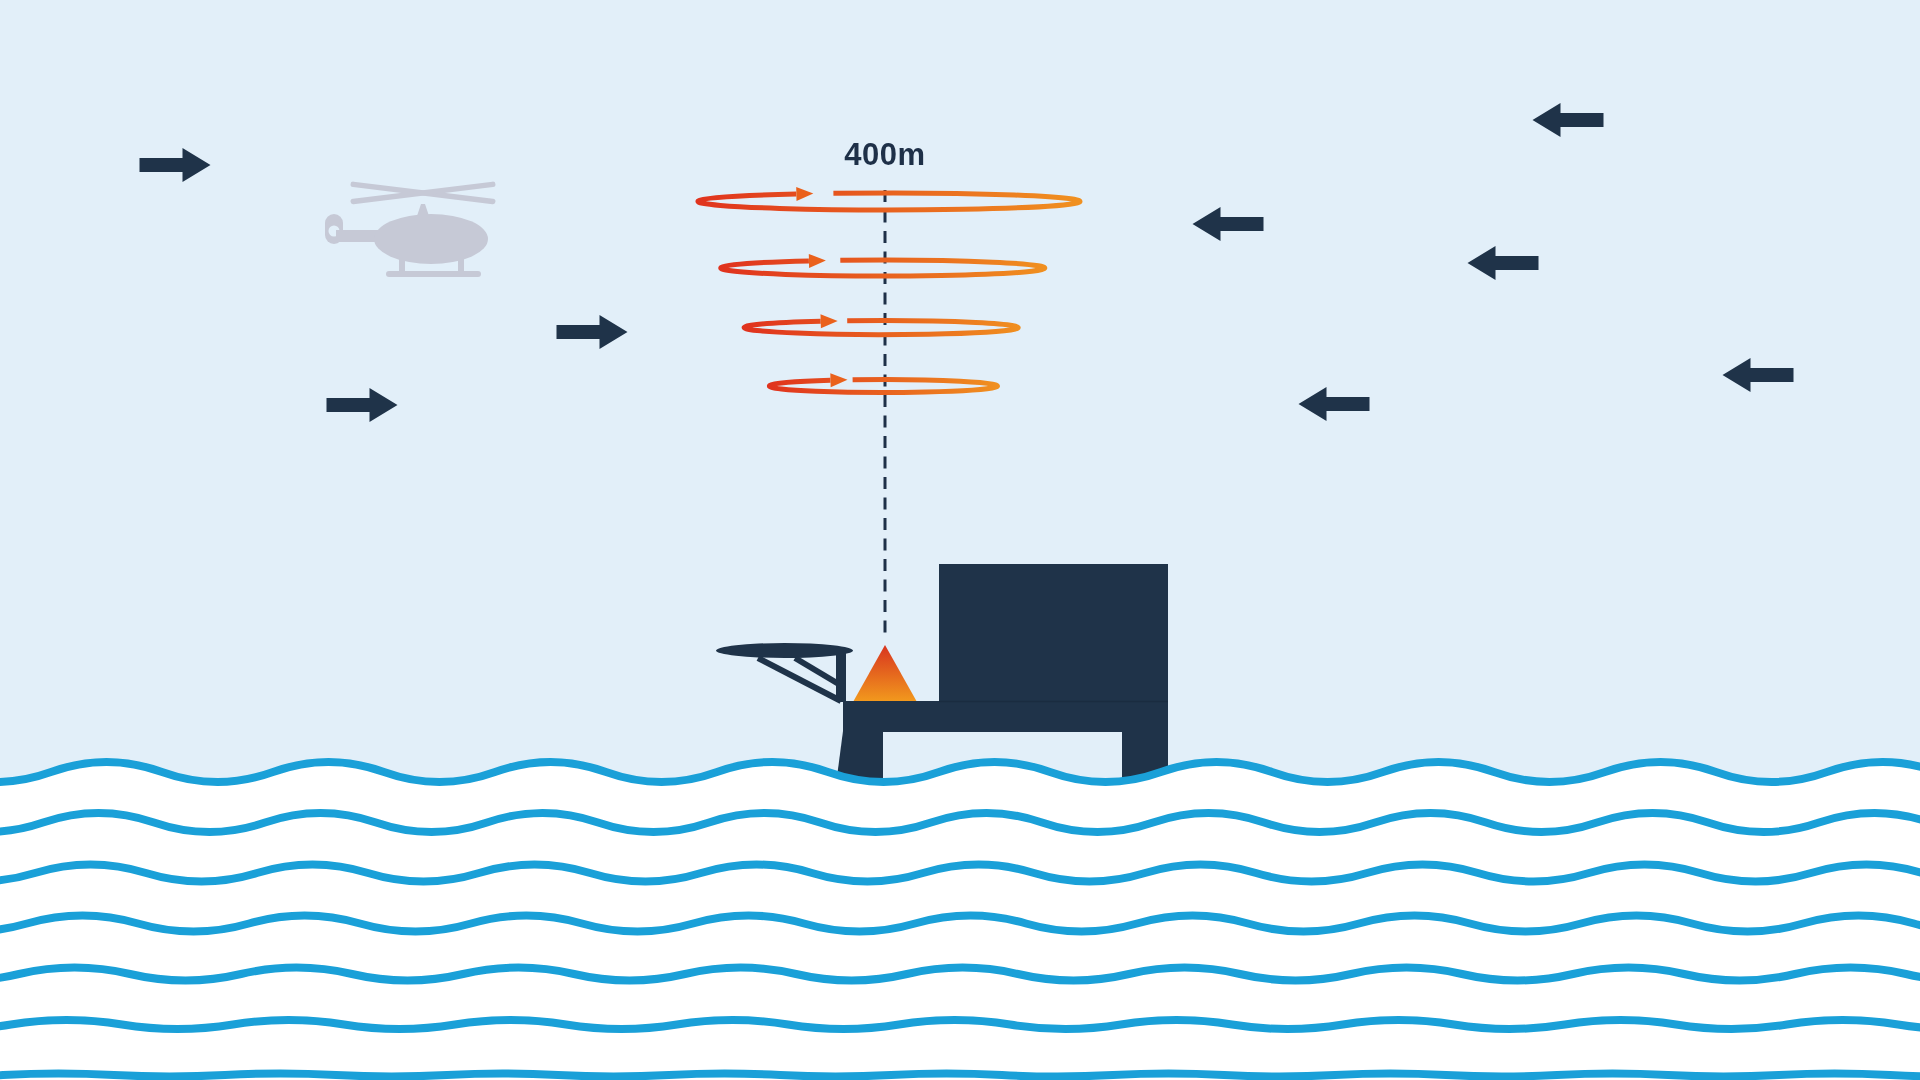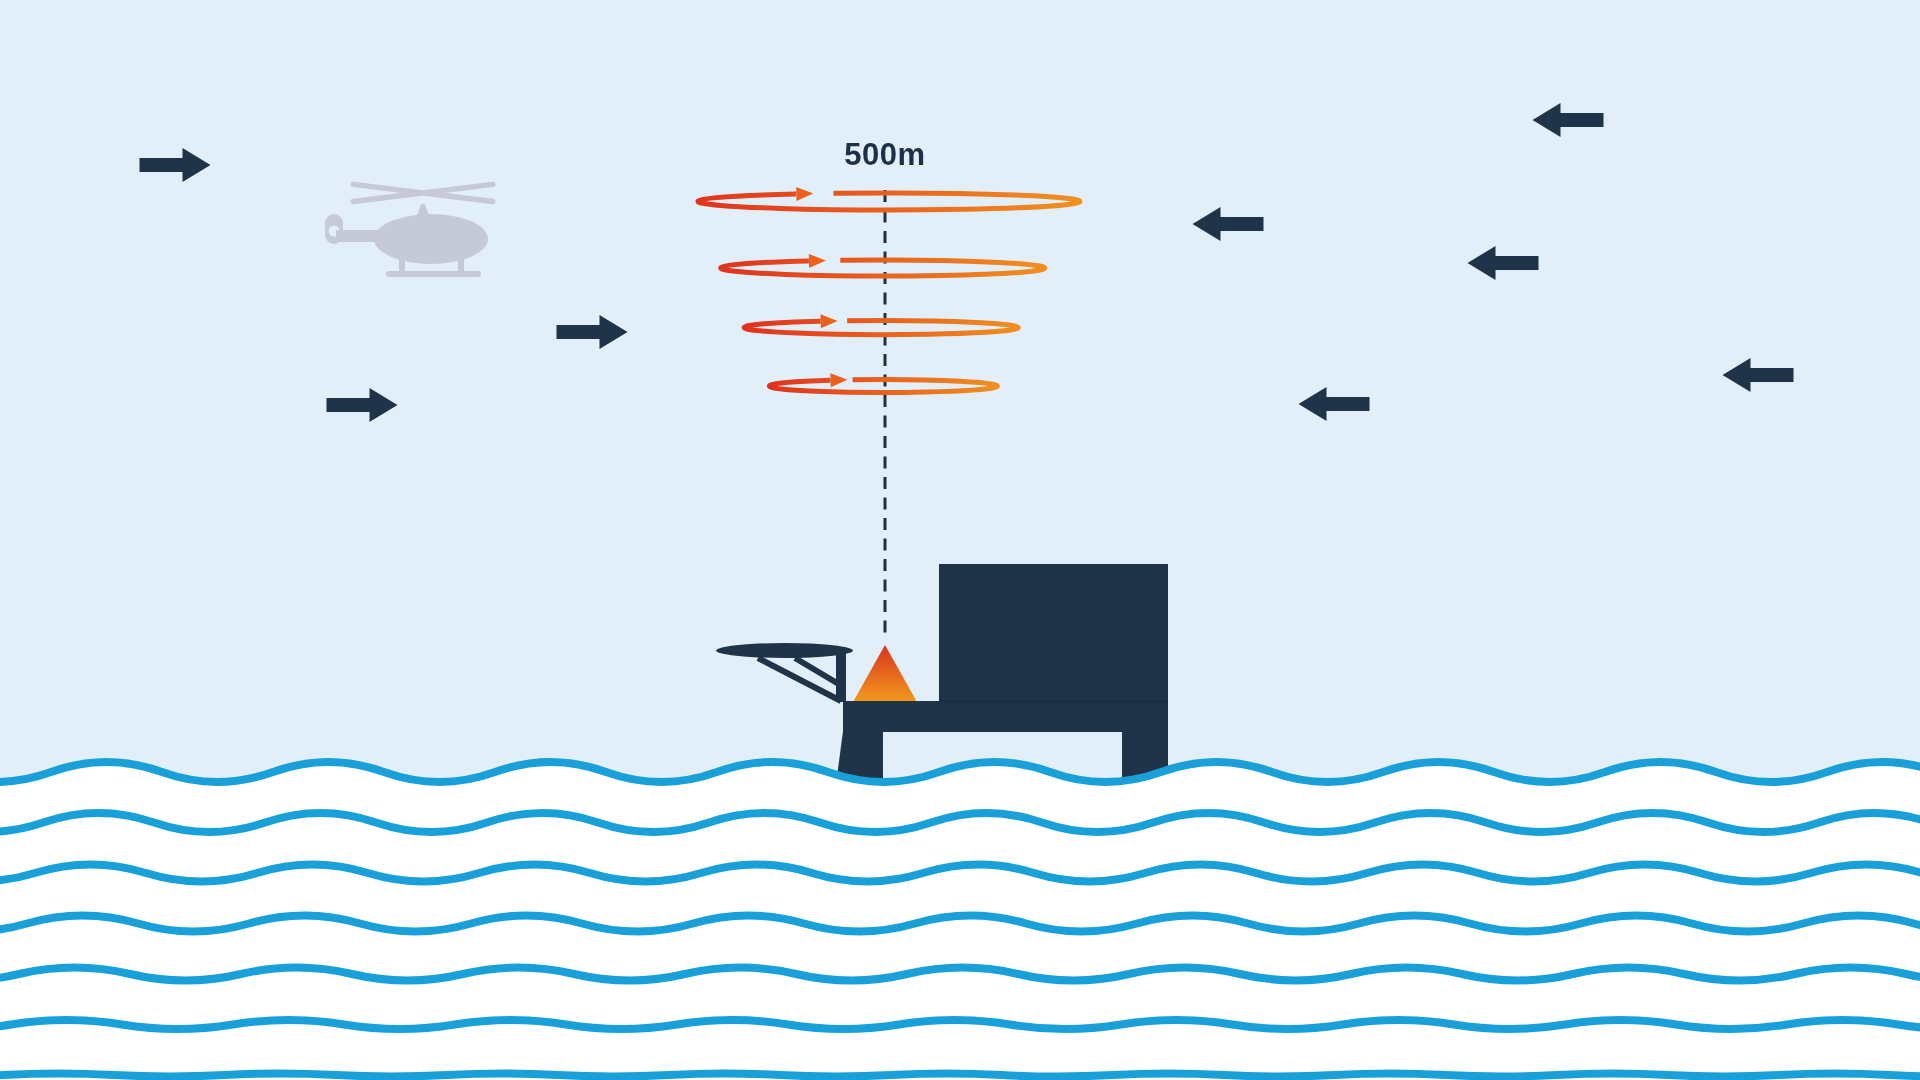--- a/index.html
+++ b/index.html
@@ -107,14 +107,14 @@
         <path d="M -60 772.0 q 55.5 20.0 111 0 q 55.5 -20.0 111 0 q 55.5 20.0 111 0 q 55.5 -20.0 111 0 q 55.5 20.0 111 0 q 55.5 -20.0 111 0 q 55.5 20.0 111 0 q 55.5 -20.0 111 0 q 55.5 20.0 111 0 q 55.5 -20.0 111 0 q 55.5 20.0 111 0 q 55.5 -20.0 111 0 q 55.5 20.0 111 0 q 55.5 -20.0 111 0 q 55.5 20.0 111 0 q 55.5 -20.0 111 0 q 55.5 20.0 111 0 q 55.5 -20.0 111 0 q 55.5 20.0 111 0" fill="none" stroke="#1aa0d8" stroke-width="8"></path>
         <path d="M -68 822.5 q 55.5 19.0 111 0 q 55.5 -19.0 111 0 q 55.5 19.0 111 0 q 55.5 -19.0 111 0 q 55.5 19.0 111 0 q 55.5 -19.0 111 0 q 55.5 19.0 111 0 q 55.5 -19.0 111 0 q 55.5 19.0 111 0 q 55.5 -19.0 111 0 q 55.5 19.0 111 0 q 55.5 -19.0 111 0 q 55.5 19.0 111 0 q 55.5 -19.0 111 0 q 55.5 19.0 111 0 q 55.5 -19.0 111 0 q 55.5 19.0 111 0 q 55.5 -19.0 111 0 q 55.5 19.0 111 0" fill="none" stroke="#1aa0d8" stroke-width="8"></path>
         <path d="M -76 873.0 q 55.5 17.0 111 0 q 55.5 -17.0 111 0 q 55.5 17.0 111 0 q 55.5 -17.0 111 0 q 55.5 17.0 111 0 q 55.5 -17.0 111 0 q 55.5 17.0 111 0 q 55.5 -17.0 111 0 q 55.5 17.0 111 0 q 55.5 -17.0 111 0 q 55.5 17.0 111 0 q 55.5 -17.0 111 0 q 55.5 17.0 111 0 q 55.5 -17.0 111 0 q 55.5 17.0 111 0 q 55.5 -17.0 111 0 q 55.5 17.0 111 0 q 55.5 -17.0 111 0 q 55.5 17.0 111 0 q 55.5 -17.0 111 0" fill="none" stroke="#1aa0d8" stroke-width="8"></path>
         <path d="M -84 923.5 q 55.5 16.0 111 0 q 55.5 -16.0 111 0 q 55.5 16.0 111 0 q 55.5 -16.0 111 0 q 55.5 16.0 111 0 q 55.5 -16.0 111 0 q 55.5 16.0 111 0 q 55.5 -16.0 111 0 q 55.5 16.0 111 0 q 55.5 -16.0 111 0 q 55.5 16.0 111 0 q 55.5 -16.0 111 0 q 55.5 16.0 111 0 q 55.5 -16.0 111 0 q 55.5 16.0 111 0 q 55.5 -16.0 111 0 q 55.5 16.0 111 0 q 55.5 -16.0 111 0 q 55.5 16.0 111 0 q 55.5 -16.0 111 0" fill="none" stroke="#1aa0d8" stroke-width="8"></path>
         <path d="M -92 974.0 q 55.5 13.0 111 0 q 55.5 -13.0 111 0 q 55.5 13.0 111 0 q 55.5 -13.0 111 0 q 55.5 13.0 111 0 q 55.5 -13.0 111 0 q 55.5 13.0 111 0 q 55.5 -13.0 111 0 q 55.5 13.0 111 0 q 55.5 -13.0 111 0 q 55.5 13.0 111 0 q 55.5 -13.0 111 0 q 55.5 13.0 111 0 q 55.5 -13.0 111 0 q 55.5 13.0 111 0 q 55.5 -13.0 111 0 q 55.5 13.0 111 0 q 55.5 -13.0 111 0 q 55.5 13.0 111 0 q 55.5 -13.0 111 0" fill="none" stroke="#1aa0d8" stroke-width="8"></path>
         <path d="M -100 1024.5 q 55.5 9.0 111 0 q 55.5 -9.0 111 0 q 55.5 9.0 111 0 q 55.5 -9.0 111 0 q 55.5 9.0 111 0 q 55.5 -9.0 111 0 q 55.5 9.0 111 0 q 55.5 -9.0 111 0 q 55.5 9.0 111 0 q 55.5 -9.0 111 0 q 55.5 9.0 111 0 q 55.5 -9.0 111 0 q 55.5 9.0 111 0 q 55.5 -9.0 111 0 q 55.5 9.0 111 0 q 55.5 -9.0 111 0 q 55.5 9.0 111 0 q 55.5 -9.0 111 0 q 55.5 9.0 111 0 q 55.5 -9.0 111 0" fill="none" stroke="#1aa0d8" stroke-width="8"></path>
         <path d="M -108 1075.0 q 55.5 3.0 111 0 q 55.5 -3.0 111 0 q 55.5 3.0 111 0 q 55.5 -3.0 111 0 q 55.5 3.0 111 0 q 55.5 -3.0 111 0 q 55.5 3.0 111 0 q 55.5 -3.0 111 0 q 55.5 3.0 111 0 q 55.5 -3.0 111 0 q 55.5 3.0 111 0 q 55.5 -3.0 111 0 q 55.5 3.0 111 0 q 55.5 -3.0 111 0 q 55.5 3.0 111 0 q 55.5 -3.0 111 0 q 55.5 3.0 111 0 q 55.5 -3.0 111 0 q 55.5 3.0 111 0 q 55.5 -3.0 111 0" fill="none" stroke="#1aa0d8" stroke-width="8"></path>
       </g>
   </svg>
 
-  <div class="altitude-label">500m</div>
+  <div class="altitude-label">400m</div>
 </div>
 
 </body></html>

